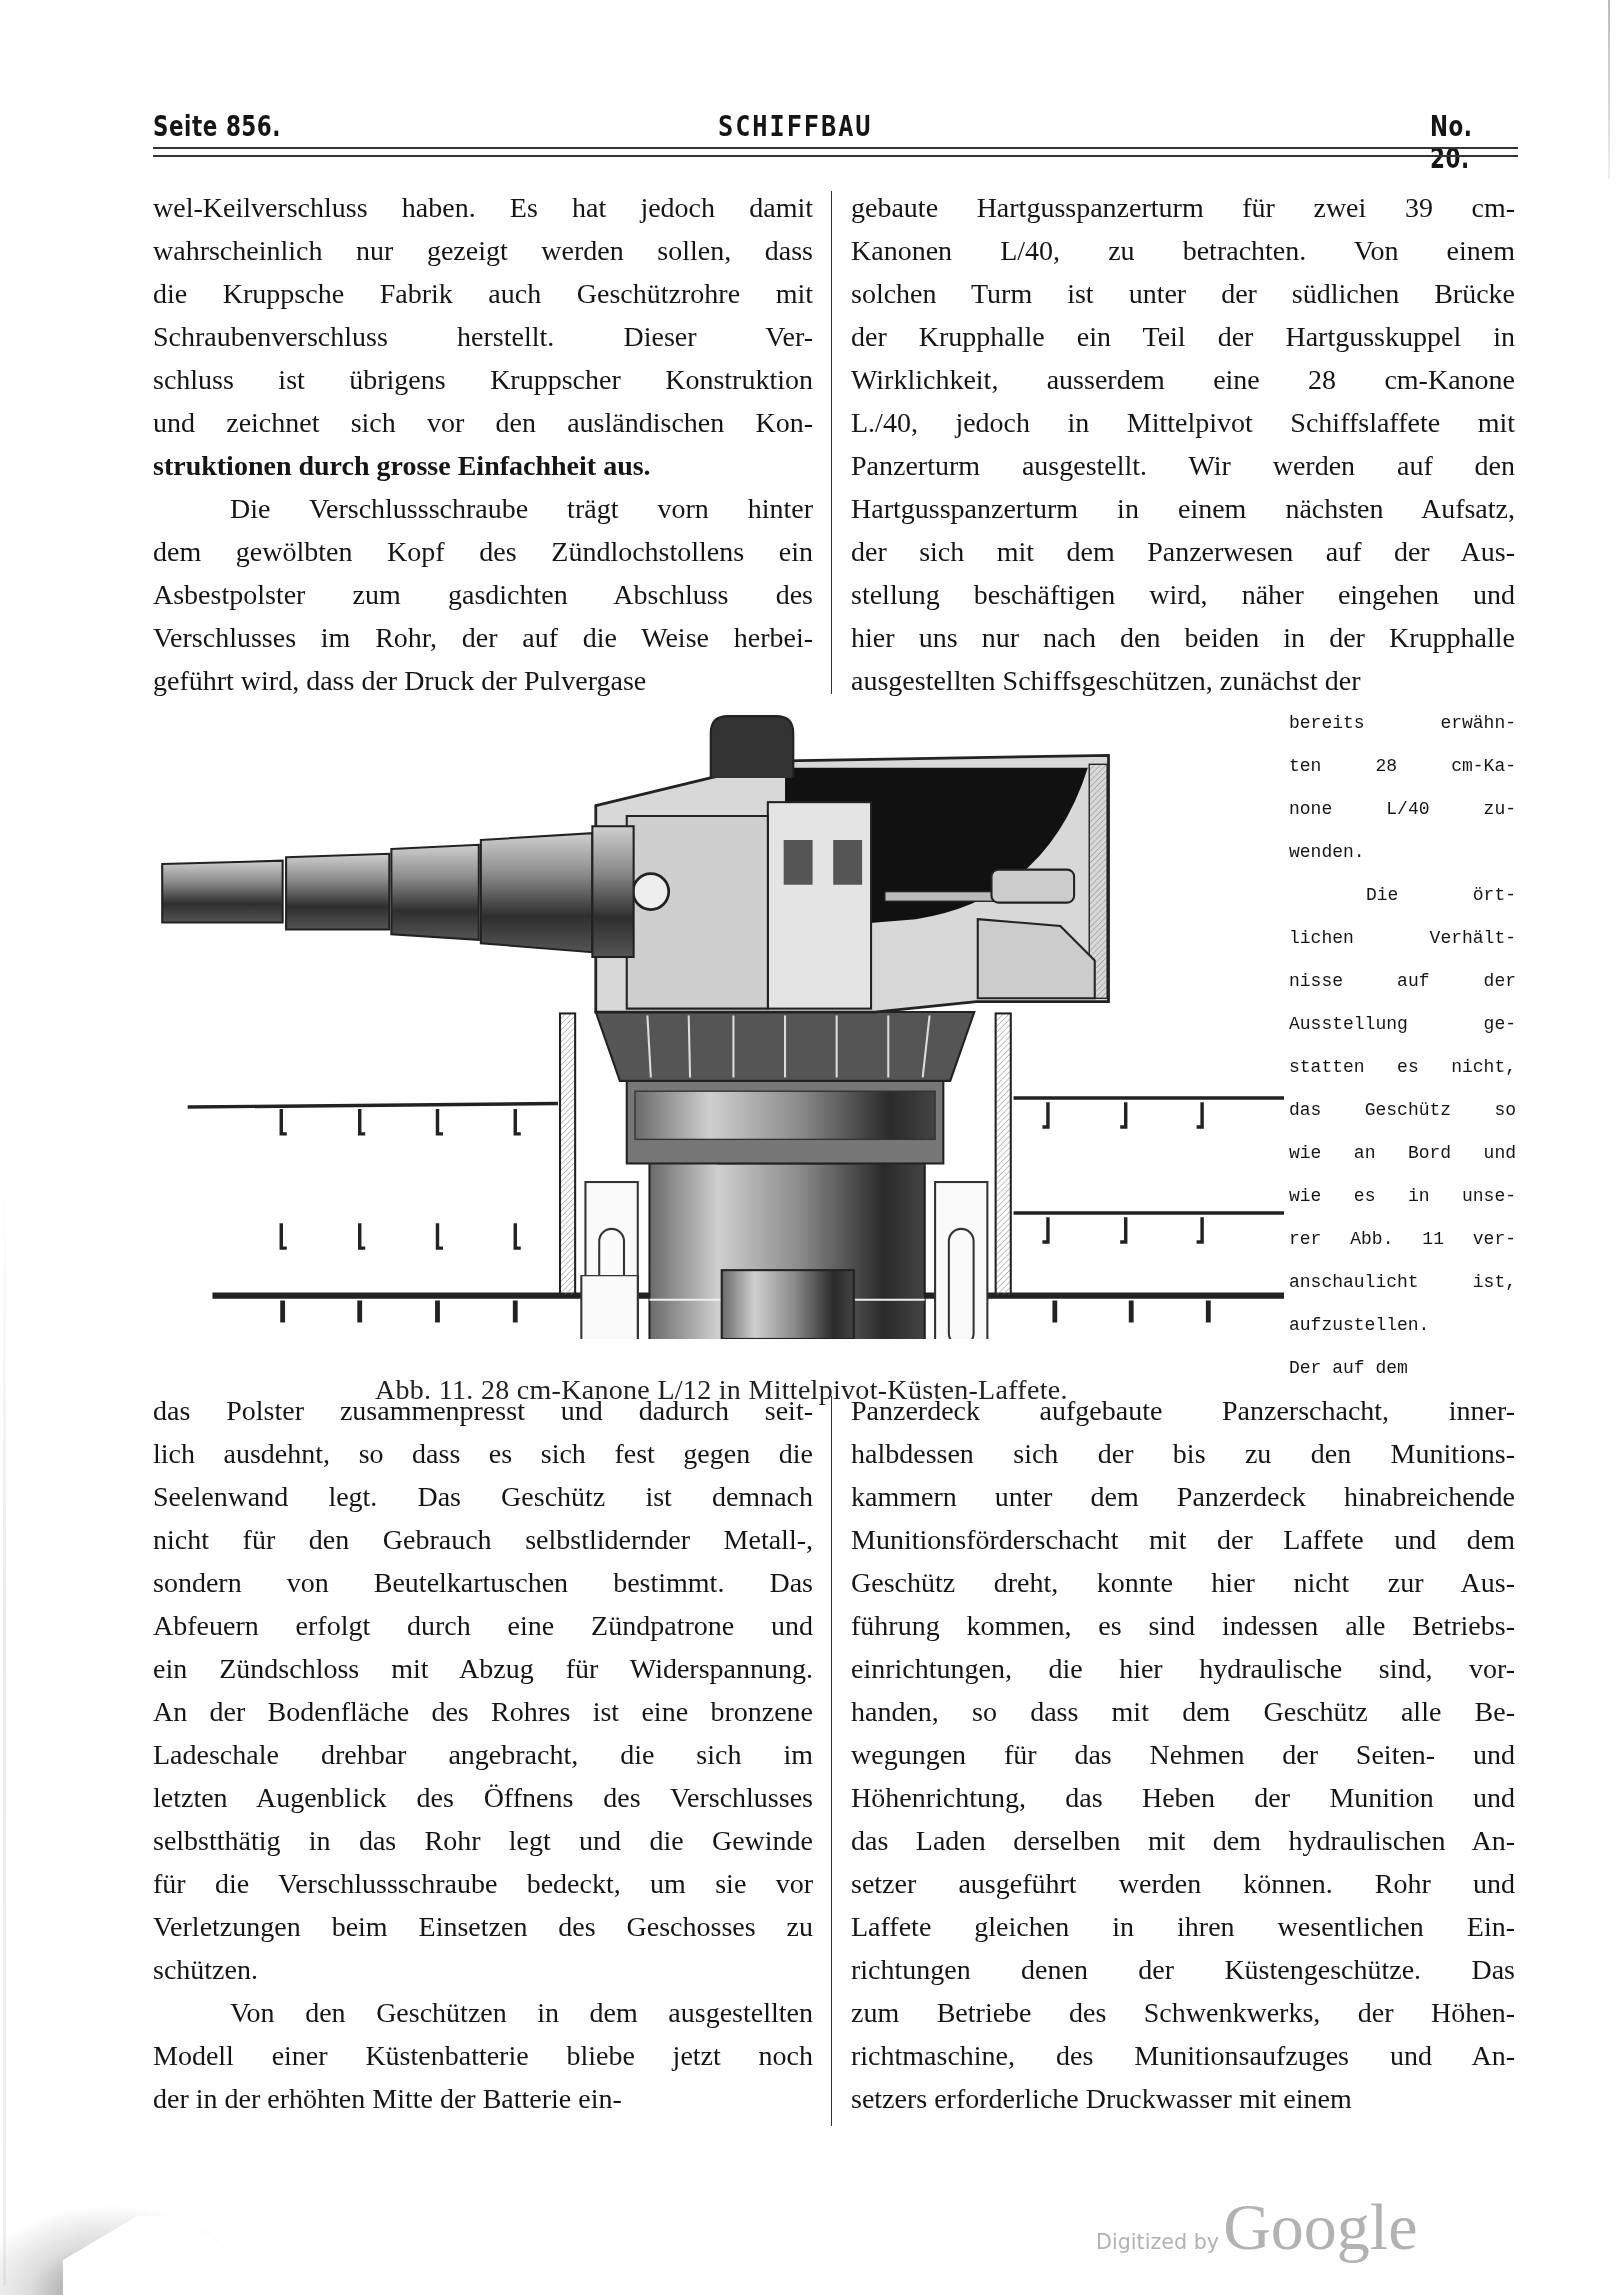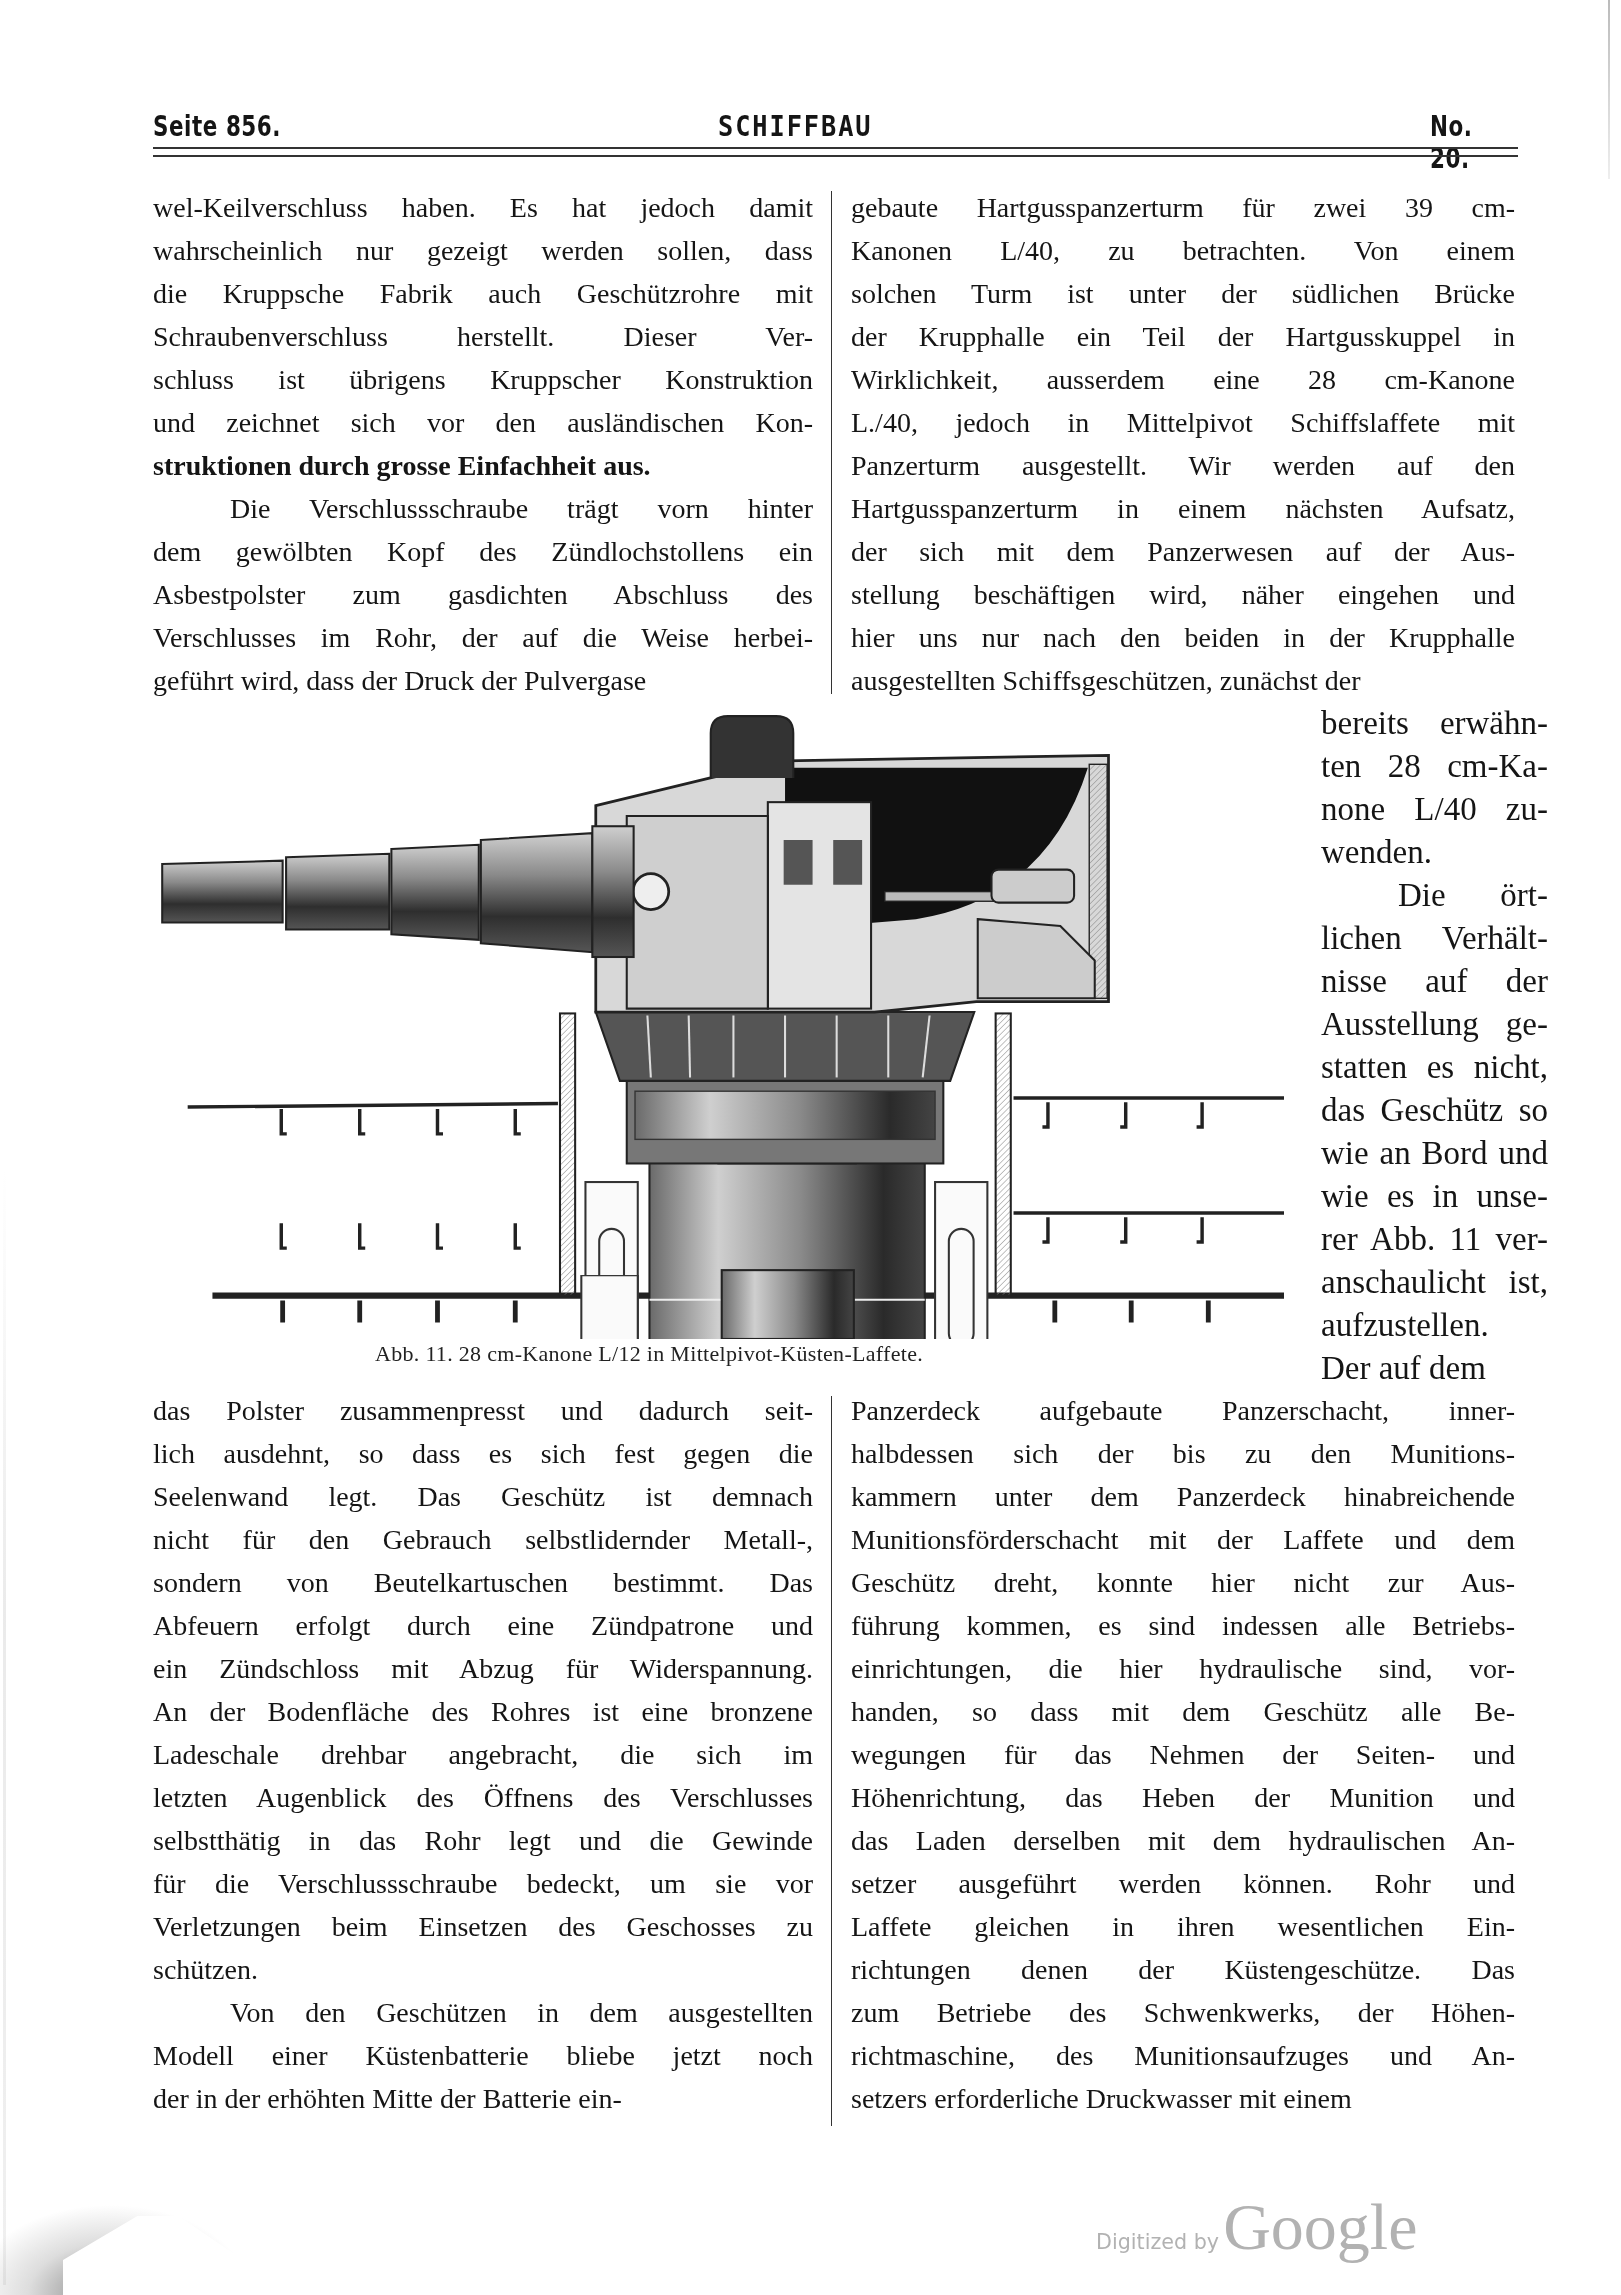--- a/index.html
+++ b/index.html
@@ -32,31 +32,31 @@
     border-top: 2.1px solid #333; border-bottom: 2.1px solid #333;
   }
   .column {
     position: absolute; font-size: 28px; line-height: 43px;
     text-align: justify; text-align-last: justify;
   }
   .column p { margin: 0; }
   .column .line { display: block; white-space: nowrap; text-align: justify; text-align-last: justify; }
   .col-tl { left: 153px; top: 186px; width: 660px; }
   .col-tr { left: 851px; top: 186px; width: 664px; }
-  .col-side { left: 1289px; top: 702px; width: 227px; font-family: Liberation Serif, serif; font-size: 33px; margin-left: 32px; }
+  .col-side { left: 1289px; top: 702px; width: 227px; font-family: Liberation Mono, monospace; font-size: 18px; }
   .col-bl { left: 153px; top: 1389px; width: 660px; }
   .col-br { left: 851px; top: 1389px; width: 664px; }
   .indent { text-indent: 77px; }
   .col-divider {
     position: absolute; left: 831px; width: 1.4px; background: #333;
   }
   .figure { position: absolute; left: 145px; top: 692px; width: 1139px; height: 647px; }
   .figure svg { width: 100%; height: 100%; }
   .caption {
-    position: absolute; left: 375px; top: 1341px; font-size: 22px; letter-spacing: 0.3px;
+    position: absolute; left: 375px; top: 1374px; font-size: 28px; letter-spacing: 0.3px;
     color: #222;
   }
   .watermark {
     position: absolute; left: 1096px; top: 2189px; color: #b2b2b2; white-space: nowrap;
   }
   .wm-small { font-family: "DejaVu Sans", sans-serif; font-size: 20.7px; }
   .wm-big { font-family: "Liberation Serif", serif; font-size: 66px; margin-left: 4.1px; }
   .thumb-shadow {
     position: absolute; left: 0; top: 2189px; width: 275px; height: 106px;
     background: radial-gradient(ellipse at 40% 100%, rgba(60,60,60,.65) 0%, rgba(120,120,120,.25) 35%, rgba(255,255,255,0) 60%);

